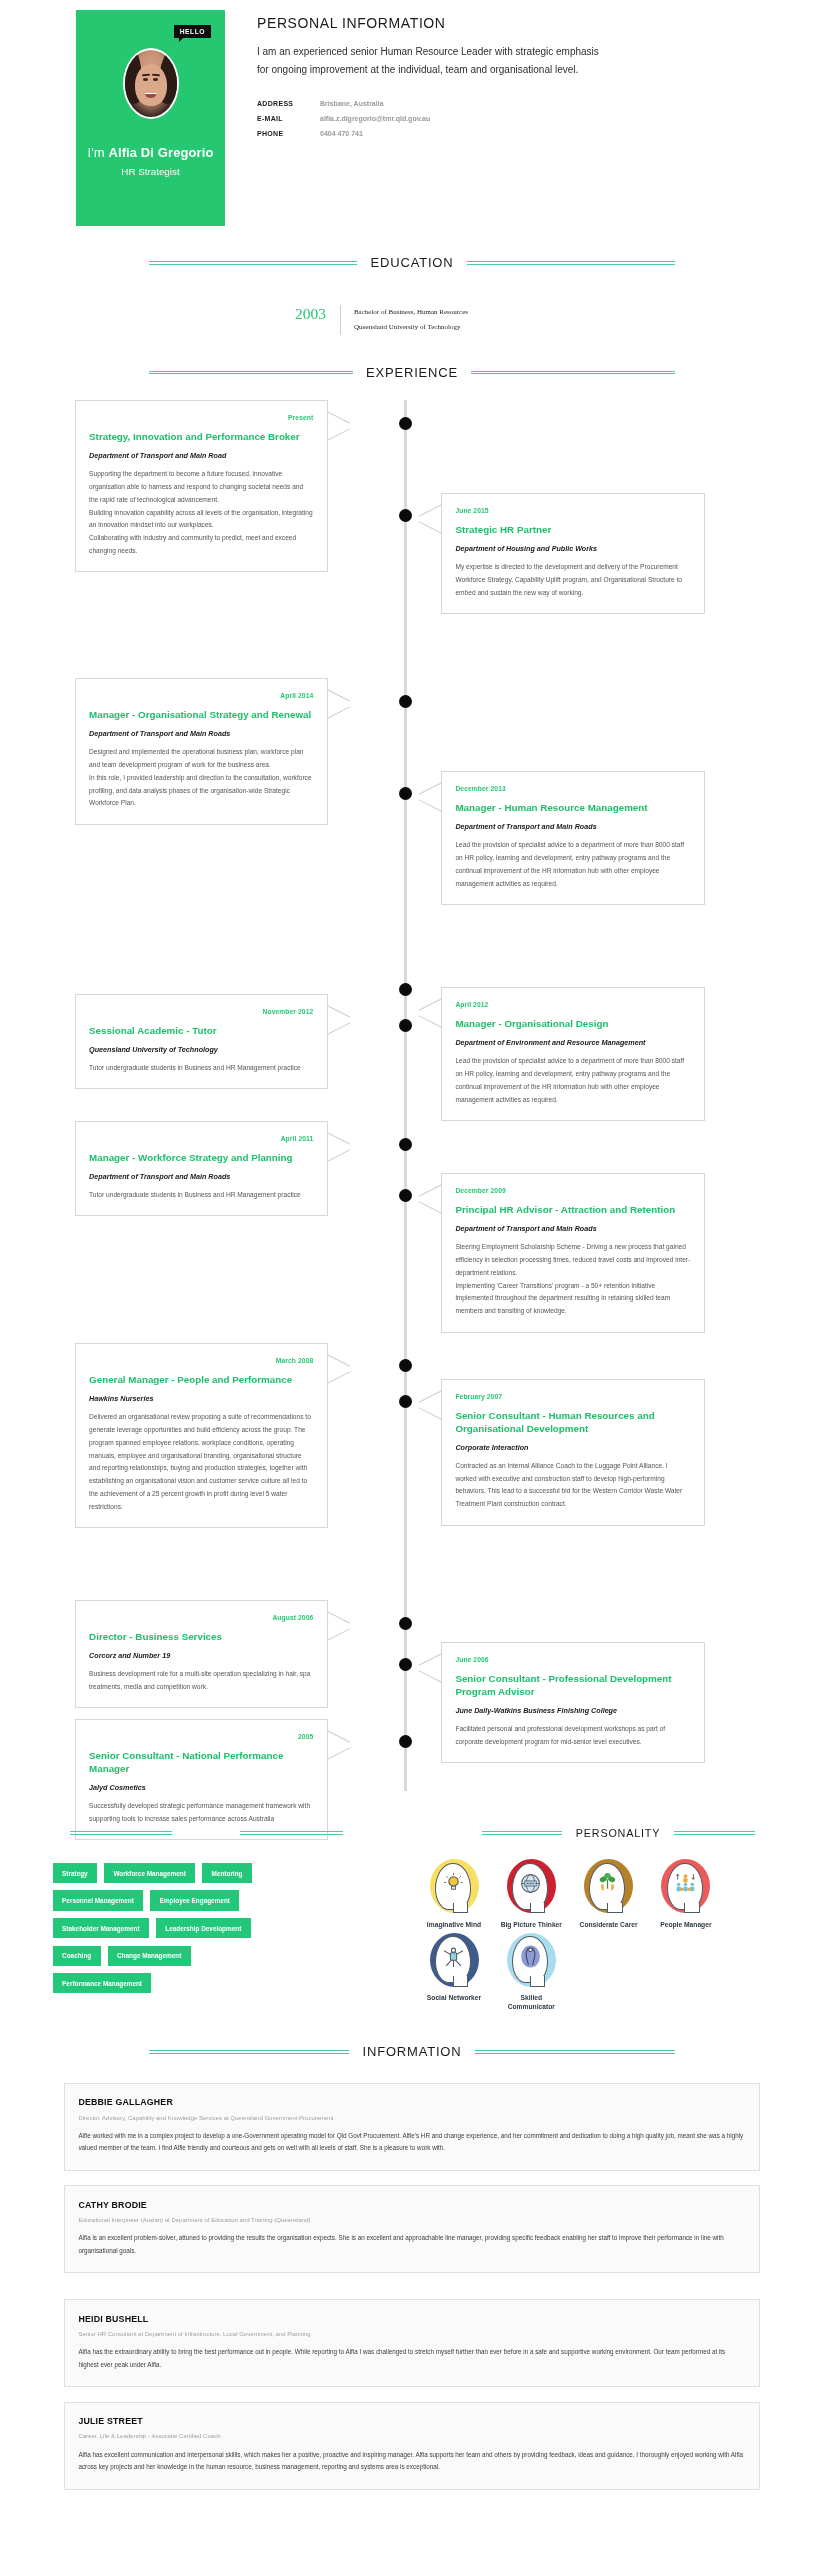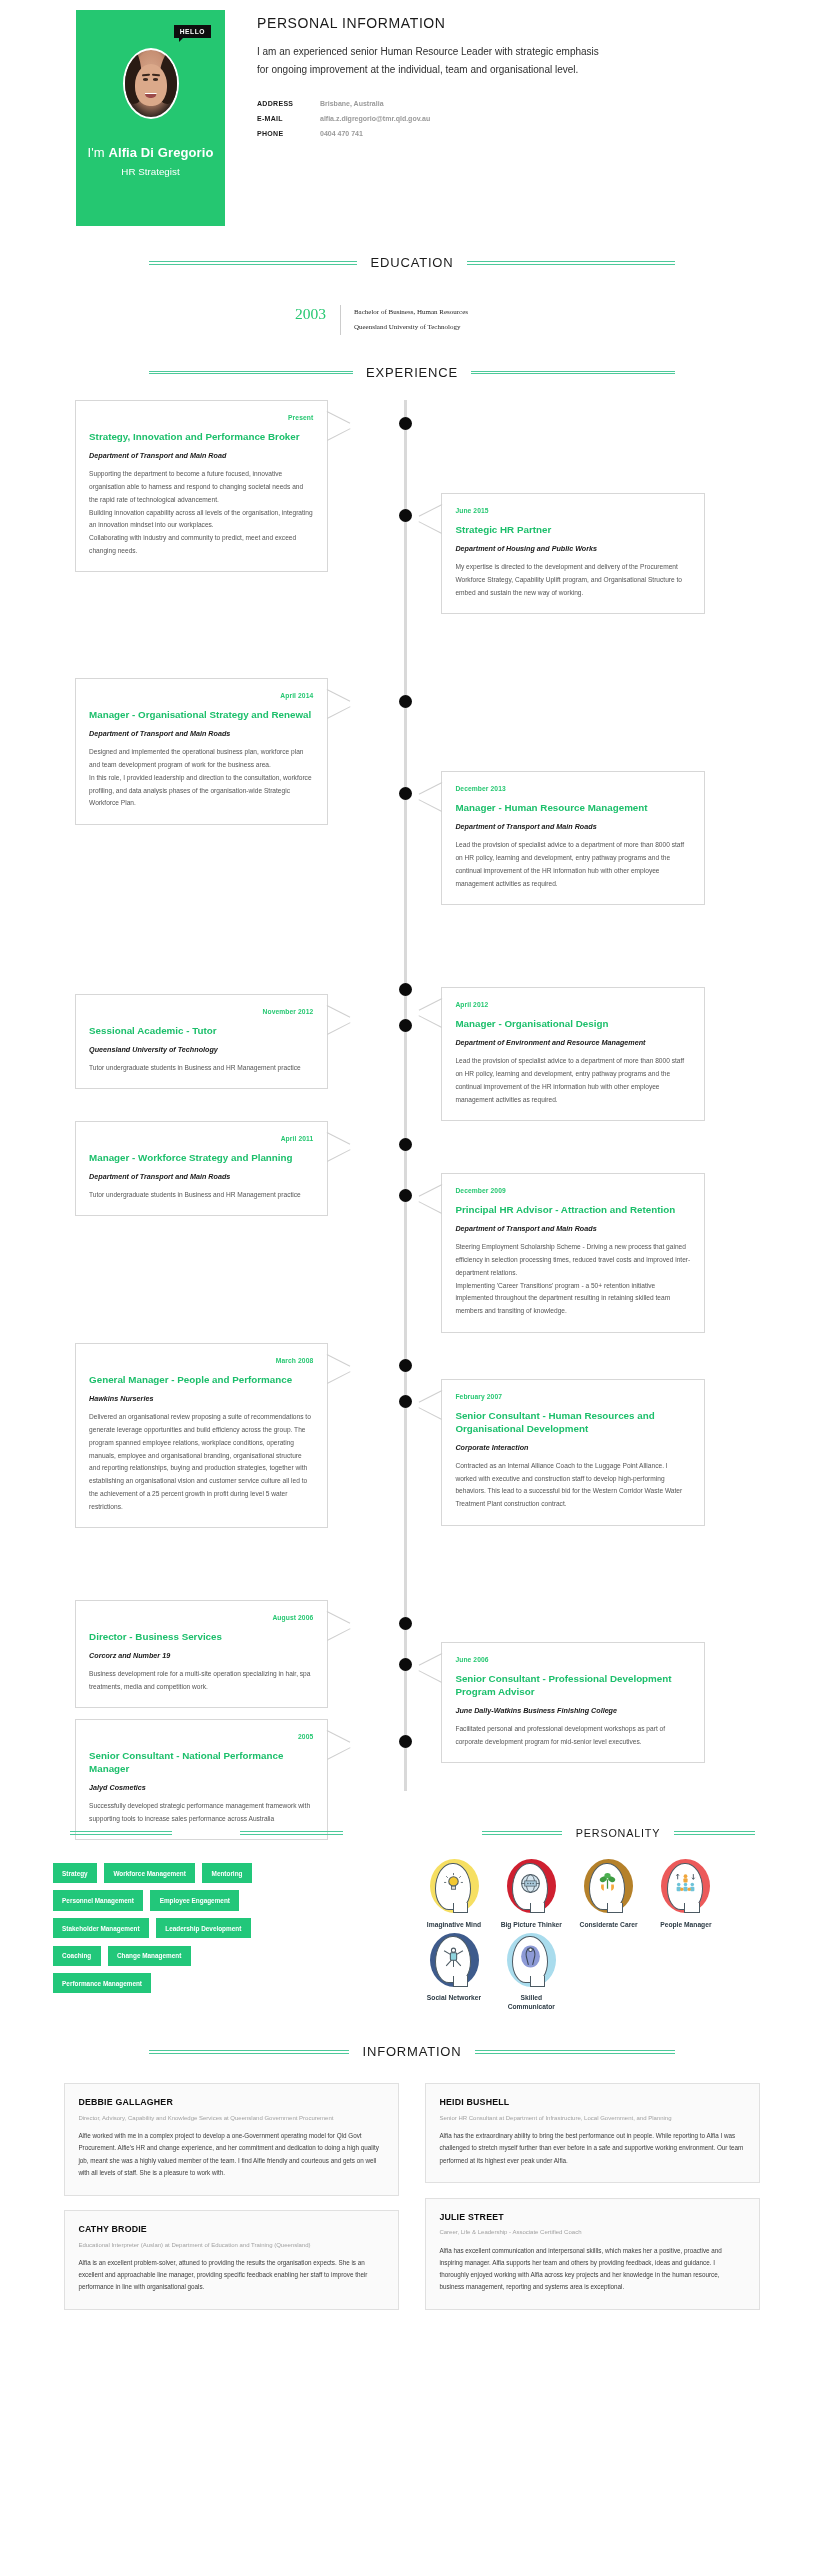--- a/index.html
+++ b/index.html
@@ -172,21 +172,21 @@
   }
   .head-ico .chin { position: absolute; left: 23px; bottom: 0px;
     width: 15.5px; height: 10.3px; background: #ffffff;
     border: 1.5px solid #4c5a63; border-top: none; }
   .head-ico .inner { position: absolute; left: 12.4px; top: 12.4px; width: 23px; height: 23px; }
   .person .plabel { margin-top: 6.2px; font-size: 6.7px; font-weight: 800;
     color: #2d3b45; line-height: 1.35; }
 
   
   .references { margin-top: 33px; }
-  .ref-grid { display: flex; gap: 26px; width: 696px; margin: 24px auto 0 auto; }
+  .ref-grid { display: flex; gap: 26px; width: 696px; margin: 24px auto 0 auto; flex-direction: column; }
   .ref-col { flex: 1; display: flex; flex-direction: column; gap: 14.4px; }
   .ref-card { border: 0.5px solid #e0e0e0; background: #fafafa; padding: 13.4px 13.4px 15.5px 13.4px; }
   .ref-card .rname { font-size: 8.8px; font-weight: 800; letter-spacing: 0.2px; color: #0d0d0d; }
   .ref-card .rtitle { font-size: 6px; color: #a2a2a2; line-height: 1.7; margin-top: 5.2px; }
   .ref-card .rtext { font-size: 6.3px; color: #3b3b3b; line-height: 1.95; margin-top: 7.2px; }
 </style>
 </head>
 <body>
 
 <div class="page">

